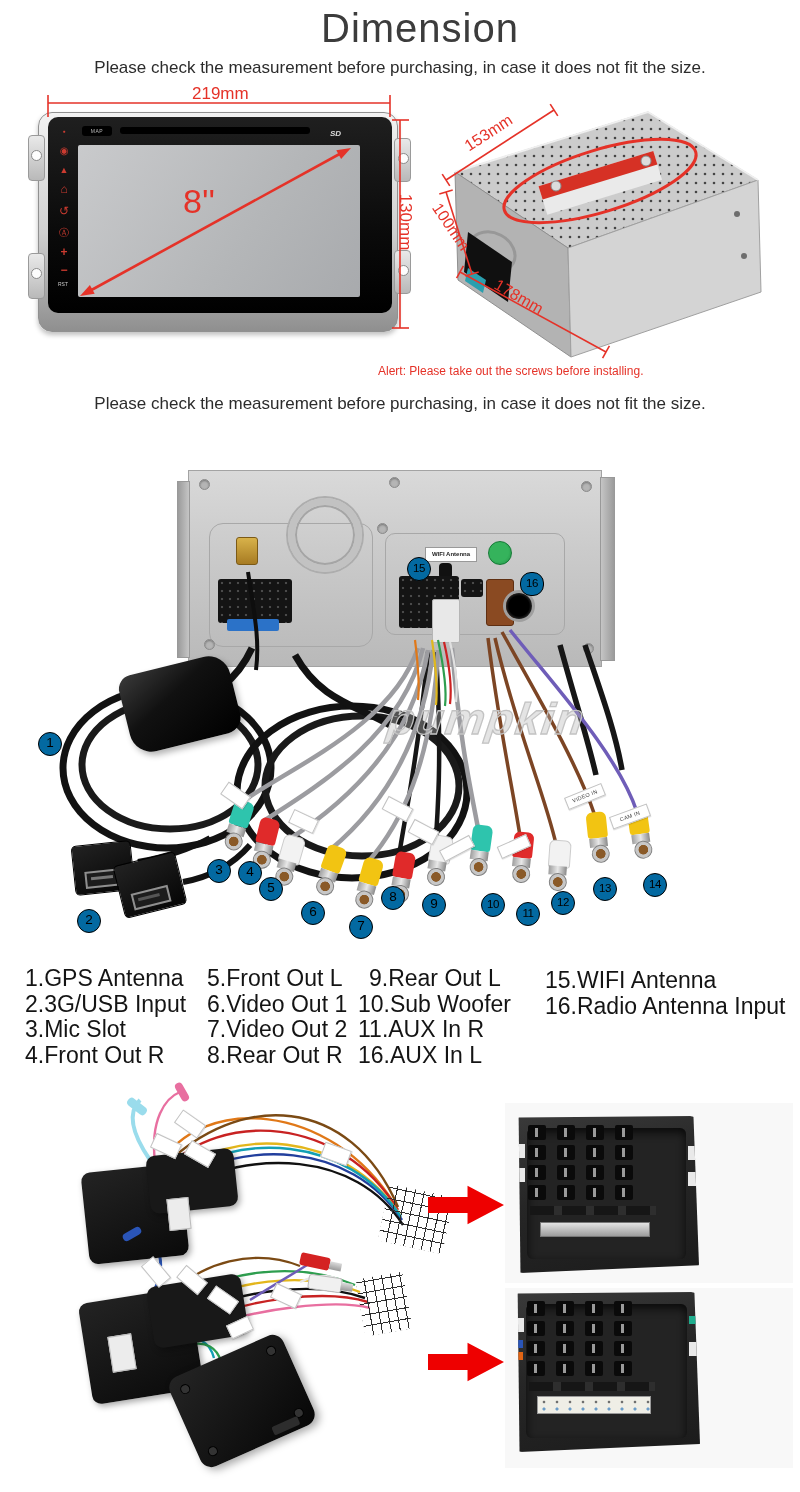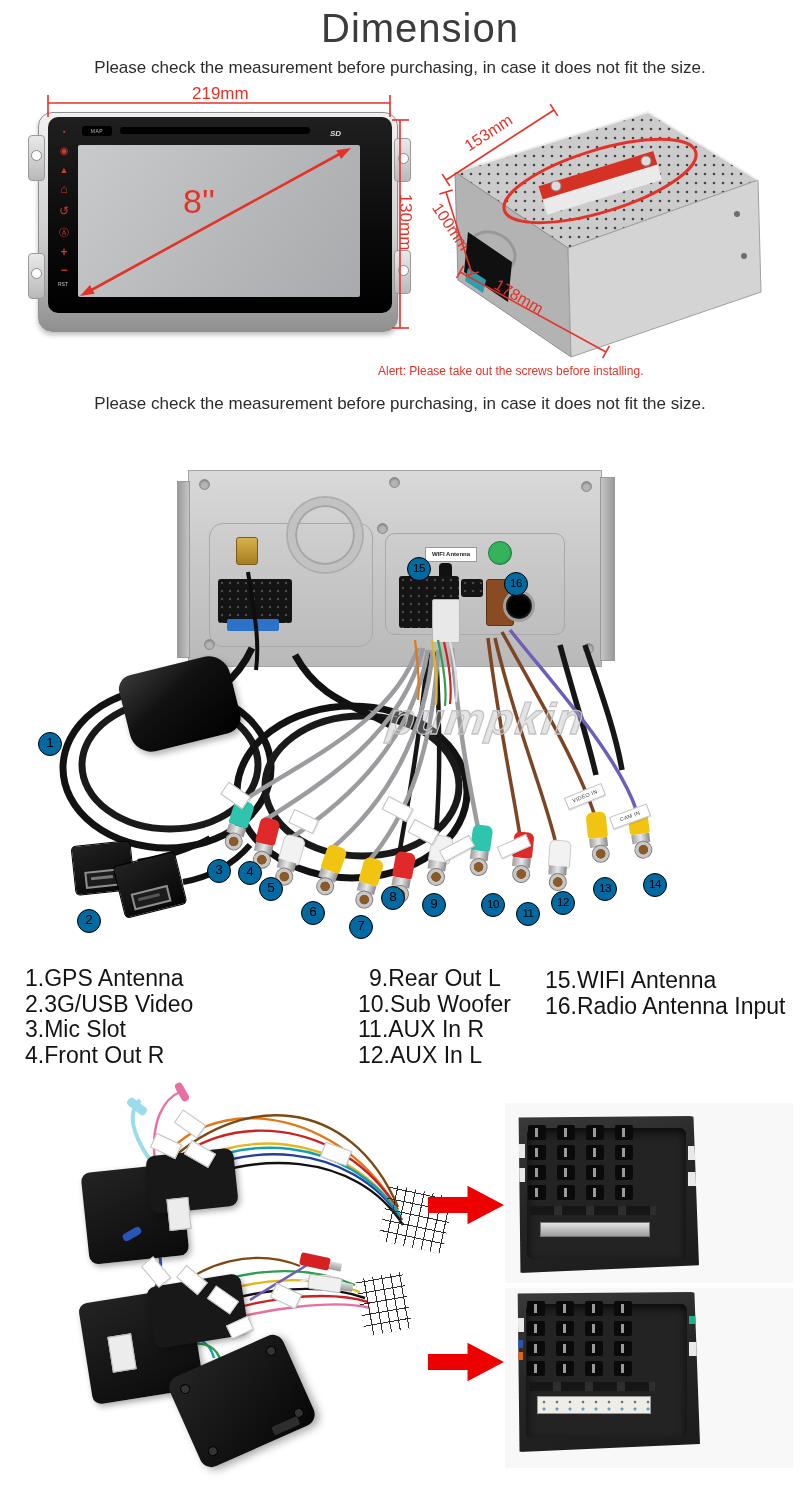--- a/index.html
+++ b/index.html
@@ -400,33 +400,39 @@
   <div class="callout" style="left:301px;top:901px;">6</div>
   <div class="callout" style="left:349px;top:915px;">7</div>
   <div class="callout" style="left:381px;top:886px;">8</div>
   <div class="callout" style="left:422px;top:893px;">9</div>
   <div class="callout wide" style="left:481px;top:893px;">10</div>
   <div class="callout wide" style="left:516px;top:902px;">11</div>
   <div class="callout wide" style="left:551px;top:891px;">12</div>
   <div class="callout wide" style="left:593px;top:877px;">13</div>
   <div class="callout wide" style="left:643px;top:873px;">14</div>
   <div class="callout wide" style="left:407px;top:557px;">15</div>
-  <div class="callout wide" style="left:504px;top:572px;">16</div>
+  <div class="callout wide" style="left:520px;top:572px;border-radius:11px;">16</div>
 
   <div class="abs legend" style="left:25px;top:966px;">
     <div>1.GPS Antenna</div>
-    <div>2.3G/USB Video</div>
+    <div>2.3G/USB Input</div>
     <div>3.Mic Slot</div>
     <div>4.Front Out R</div>
+  </div>
+  <div class="abs legend" style="left:207px;top:966px;">
+    <div>5.Front Out L</div>
+    <div>6.Video Out 1</div>
+    <div>7.Video Out 2</div>
+    <div>8.Rear Out R</div>
   </div>
   <div class="abs legend" style="left:358px;top:966px;">
     <div style="padding-left:11px;">9.Rear Out L</div>
     <div>10.Sub Woofer</div>
     <div>11.AUX In R</div>
-    <div>12.AUX In L</div>
+    <div>16.AUX In L</div>
   </div>
   <div class="abs legend" style="left:545px;top:968px;">
     <div>15.WIFI Antenna</div>
     <div>16.Radio Antenna Input</div>
   </div>
 
   <div class="abs cap" style="left:126px;top:1102px;width:22px;height:9px;background:#9adcec;transform:rotate(38deg);"></div>
   <div class="abs cap" style="left:172px;top:1088px;width:20px;height:8px;background:#e86fa0;transform:rotate(60deg);"></div>
   <div class="abs hp quad" style="left:85px;top:1168px;width:100px;height:92px;transform:rotate(-6deg);"></div>
   <div class="abs hp quad pingrid" style="left:148px;top:1152px;width:88px;height:58px;transform:rotate(-6deg);background:#181818;"></div>

